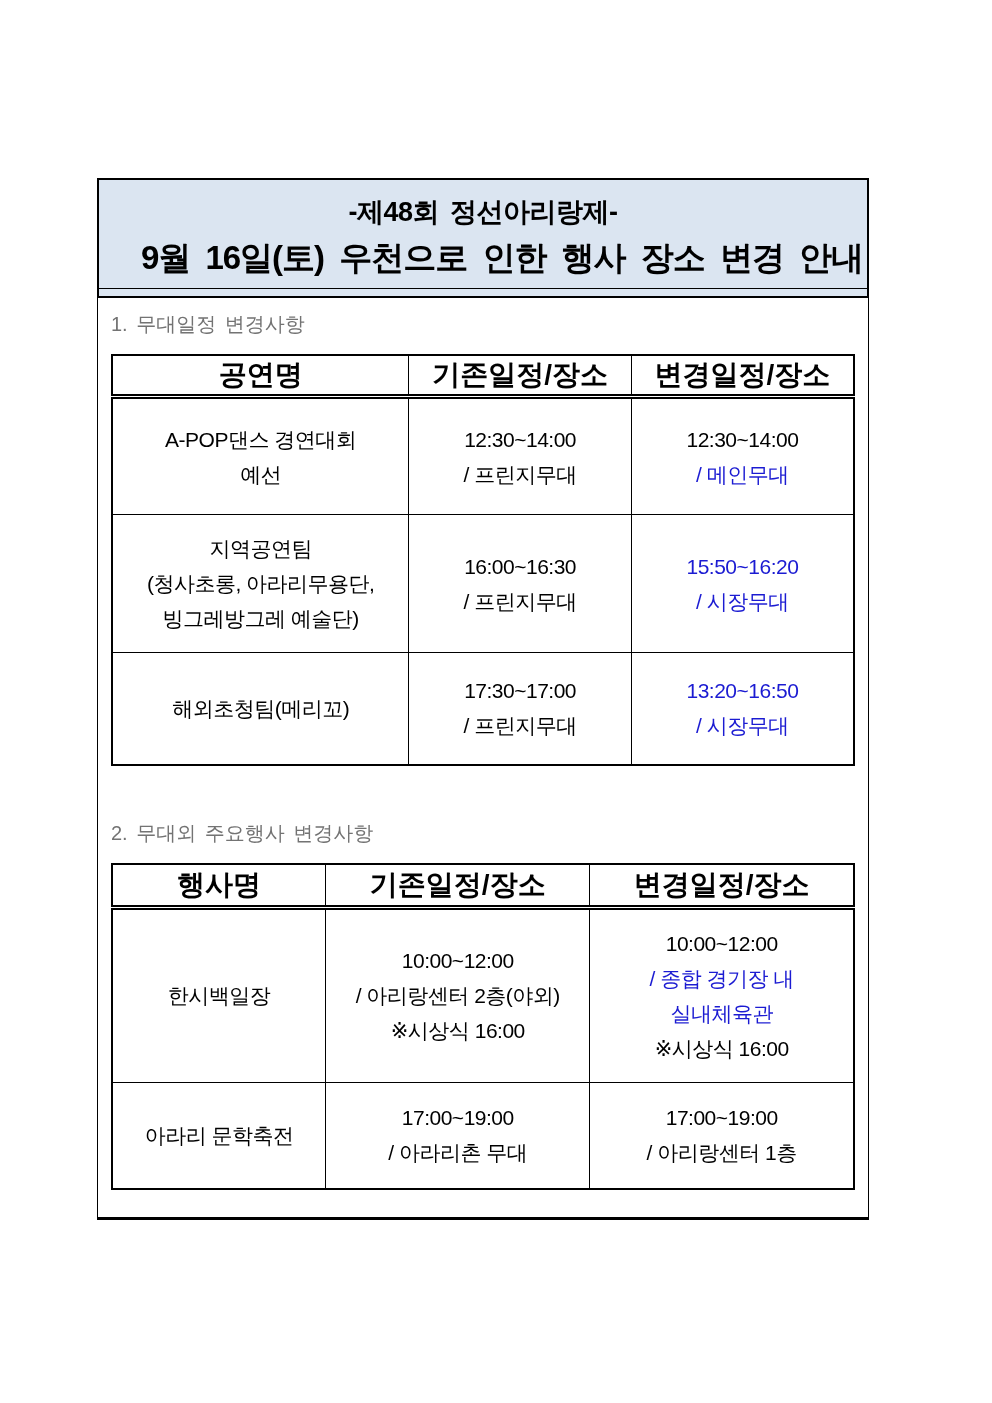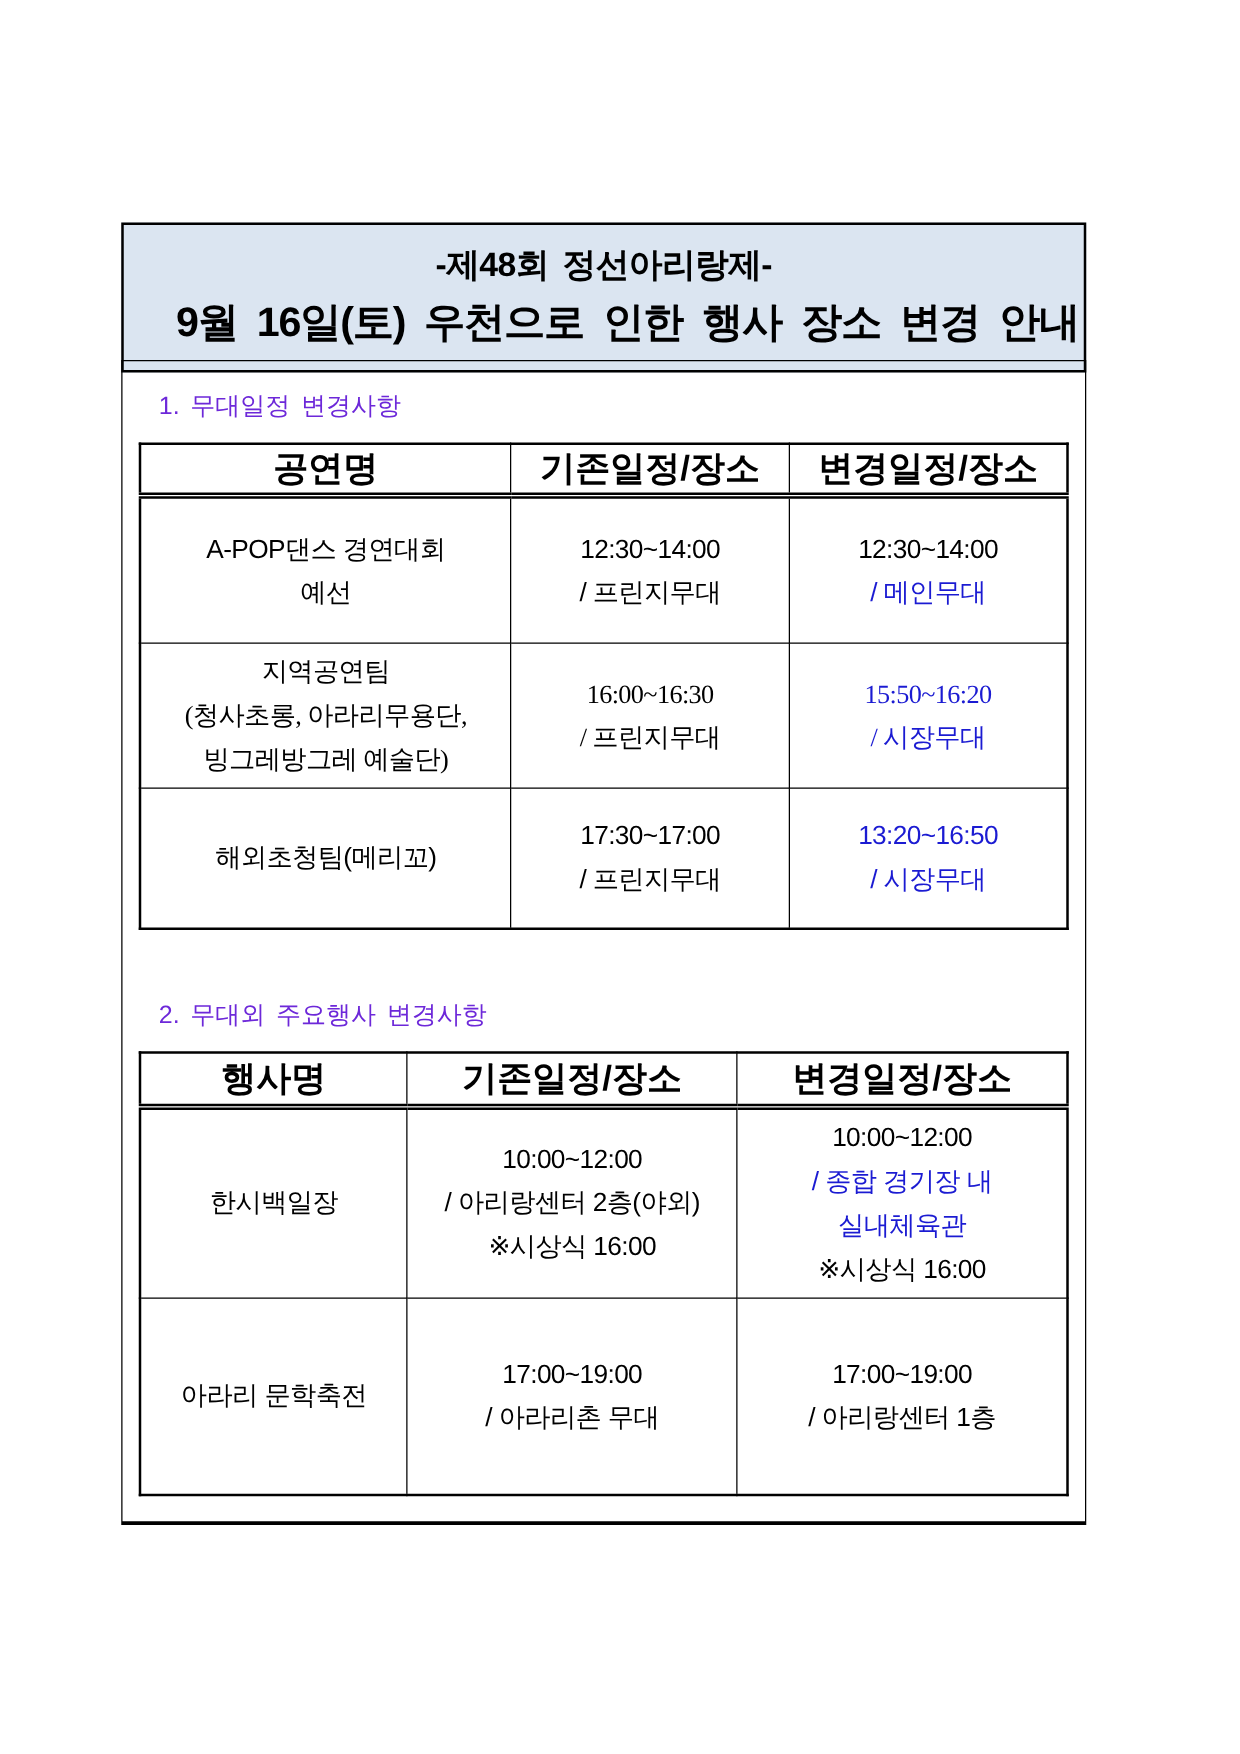--- a/index.html
+++ b/index.html
@@ -20,47 +20,47 @@
   }
   .header-line2{
     margin:0;font-size:33px;font-weight:bold;word-spacing:7px;letter-spacing:-1px;padding-left:38px;
   }
   .content-box{
     position:absolute;left:97px;top:288px;width:772px;height:932px;
     box-sizing:border-box;border:1px solid #000;border-bottom:3px solid #000;
     padding:0 13px;
   }
   .section-title{
-    font-size:20px;font-weight:normal;color:#6d28d9;margin:16px;word-spacing:3px;
+    font-size:20px;font-weight:normal;color:#737373;margin:0;word-spacing:3px;
   }
   .section-title.first{margin-top:22px;}
   .section-title.second{margin-top:54px;}
   table.sched{
     border-collapse:collapse;width:744px;table-layout:fixed;
     margin-top:16px;
   }
   table.sched, table.sched th, table.sched td{border:1px solid #000;}
   table.sched{border-width:2px;}
   table.sched thead th{
     border-bottom:5px double #000;
     font-size:28px;font-weight:bold;text-align:center;
     height:38px;padding:0;
   }
   table.sched td{
-    text-align:center;vertical-align:middle;padding:5px;
+    text-align:center;vertical-align:middle;padding:16px;
     font-size:21px;
   }
   .cell-line{line-height:35px;letter-spacing:-0.5px;}
   .cell-line.changed{color:var(--changed,#1b1bd2);}
   #table-1 tbody tr:nth-child(1){height:118px;}
-  #table-1 tbody tr:nth-child(2){height:112px;font-family:Liberation Serif, serif;}
+  #table-1 tbody tr:nth-child(2){height:112px;}
   #table-1 tbody tr:nth-child(3){height:112px;}
   #table-2 thead th{height:40px;}
   #table-2 tbody tr:nth-child(1){height:150px;}
-  #table-2 tbody tr:nth-child(2){height:158px;}
+  #table-2 tbody tr:nth-child(2){height:107px;}
 </style>
 </head>
 <body>
 
 <div class="header-box">
   <div class="header-line1">-제48회 정선아리랑제-</div>
   <div class="header-line2">9월 16일(토) 우천으로 인한 행사 장소 변경 안내</div>
 </div>
 
 <div class="content-box">

